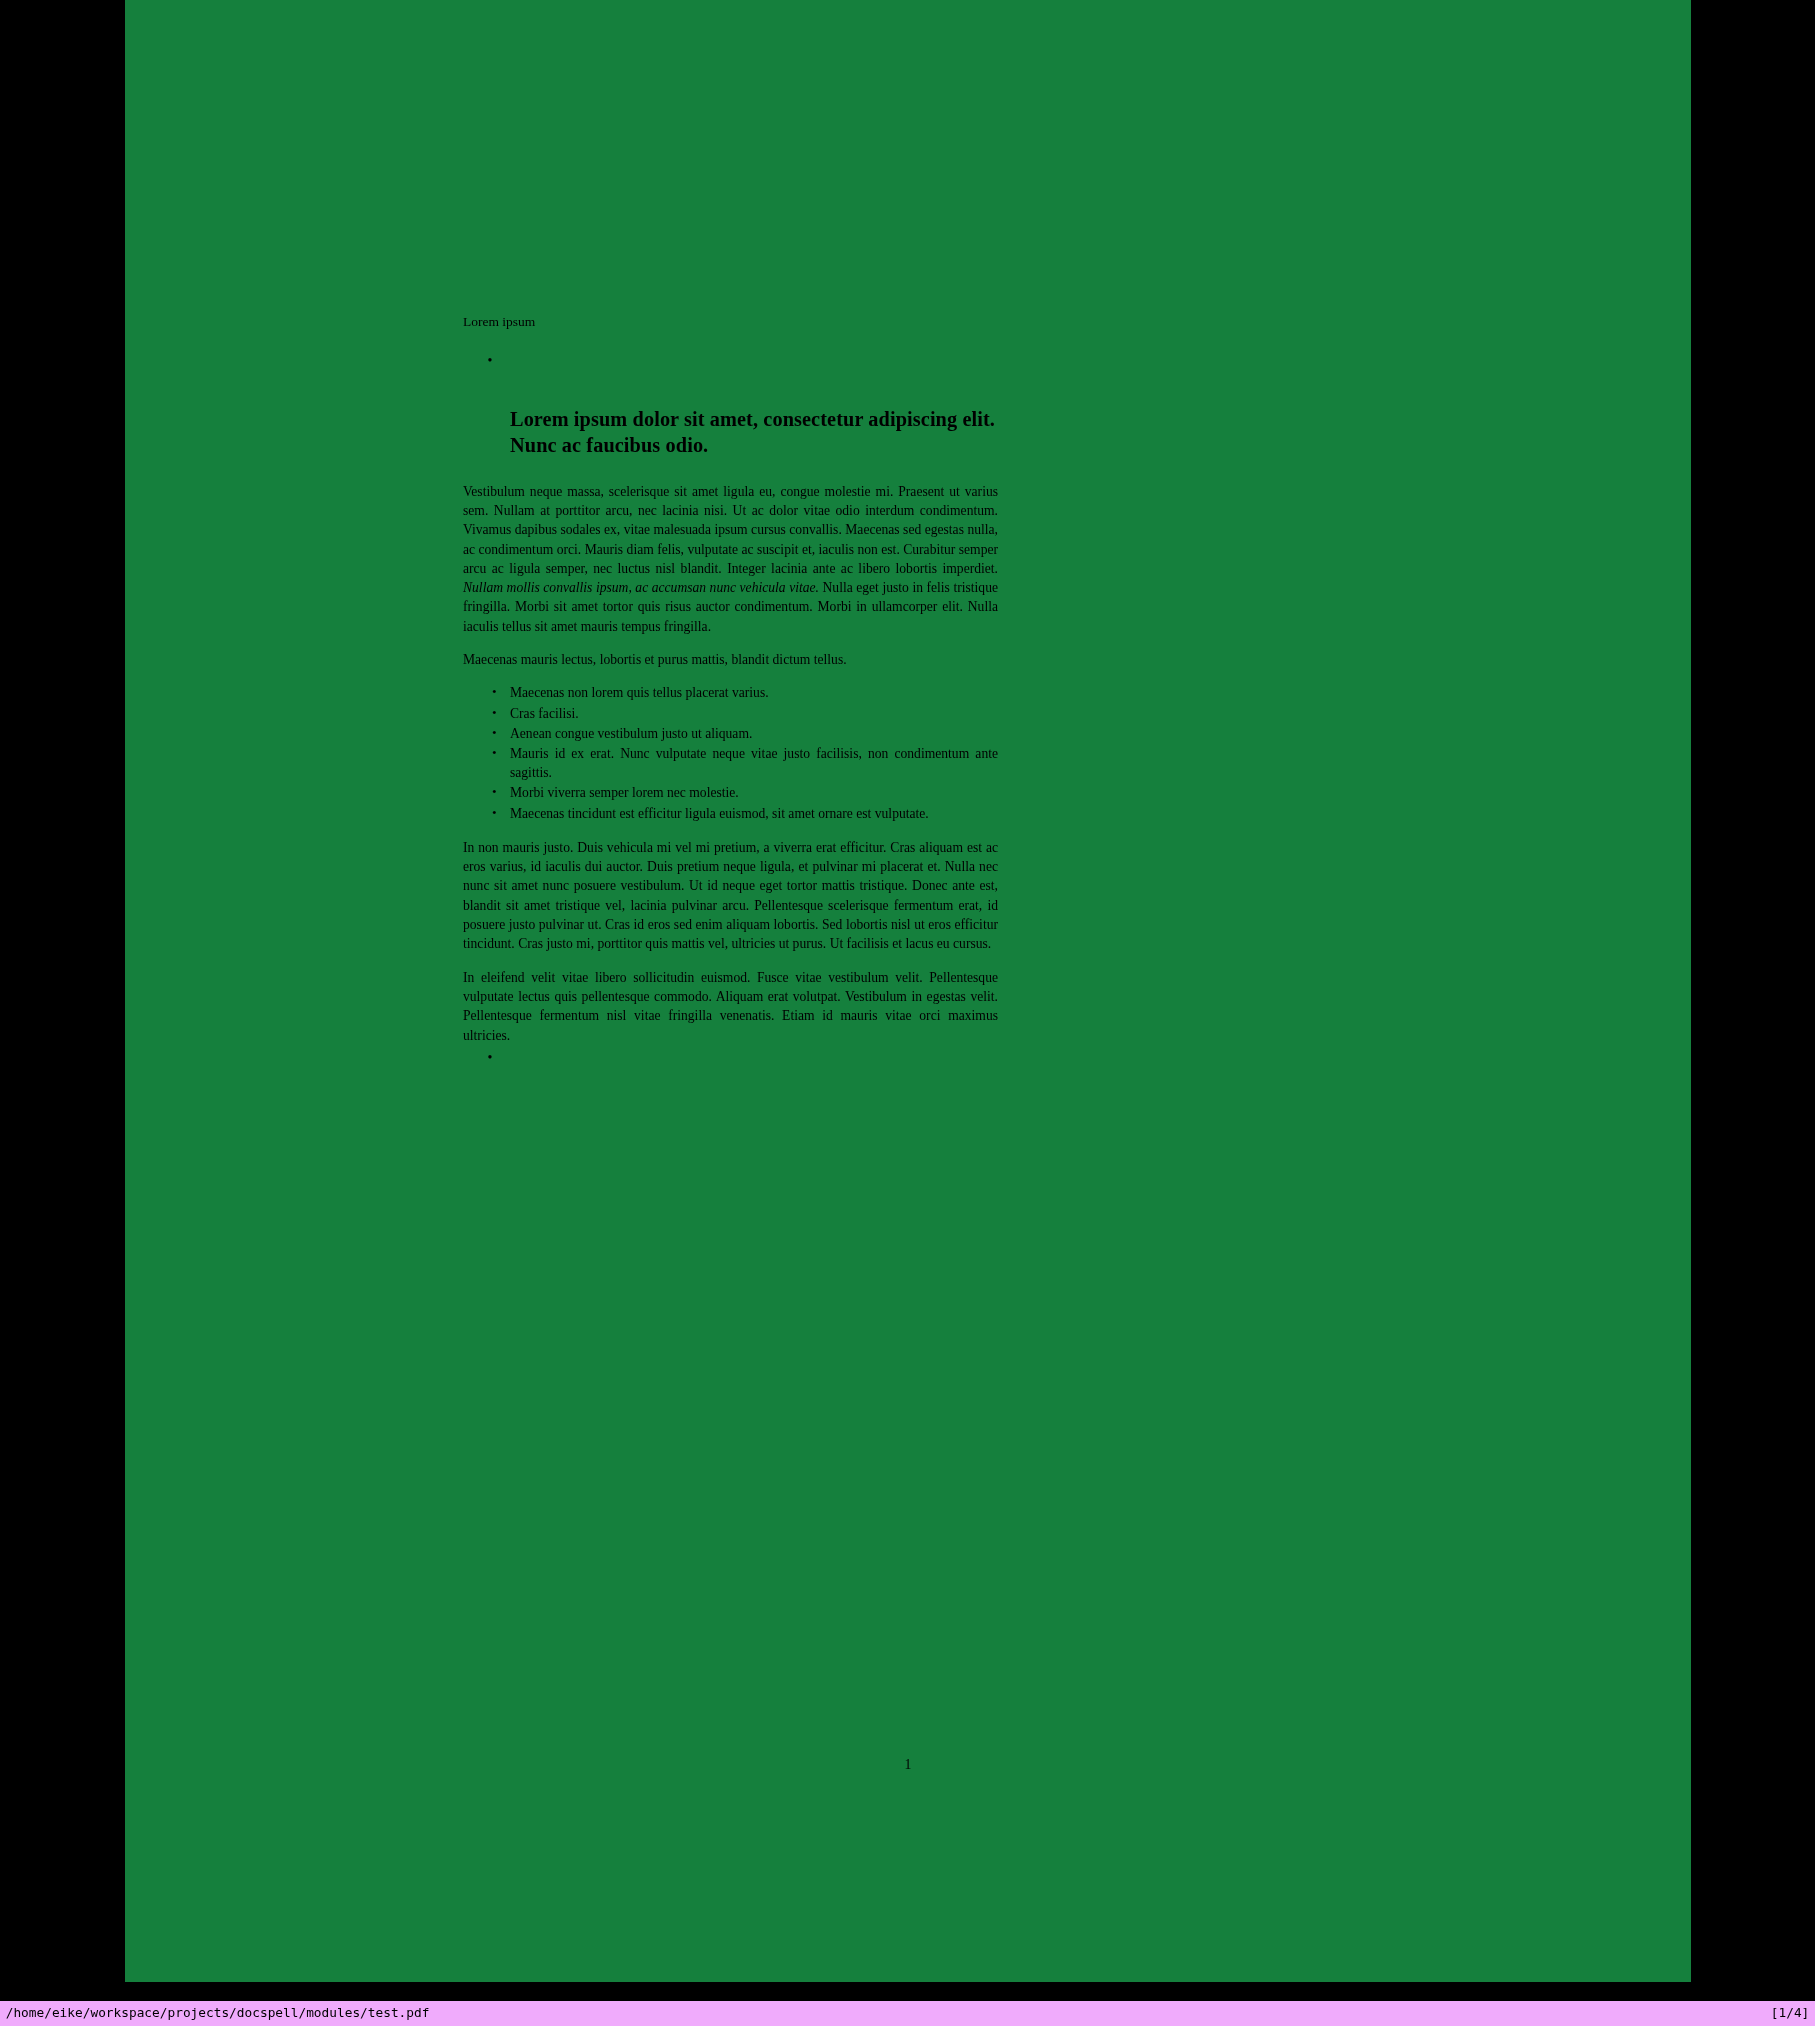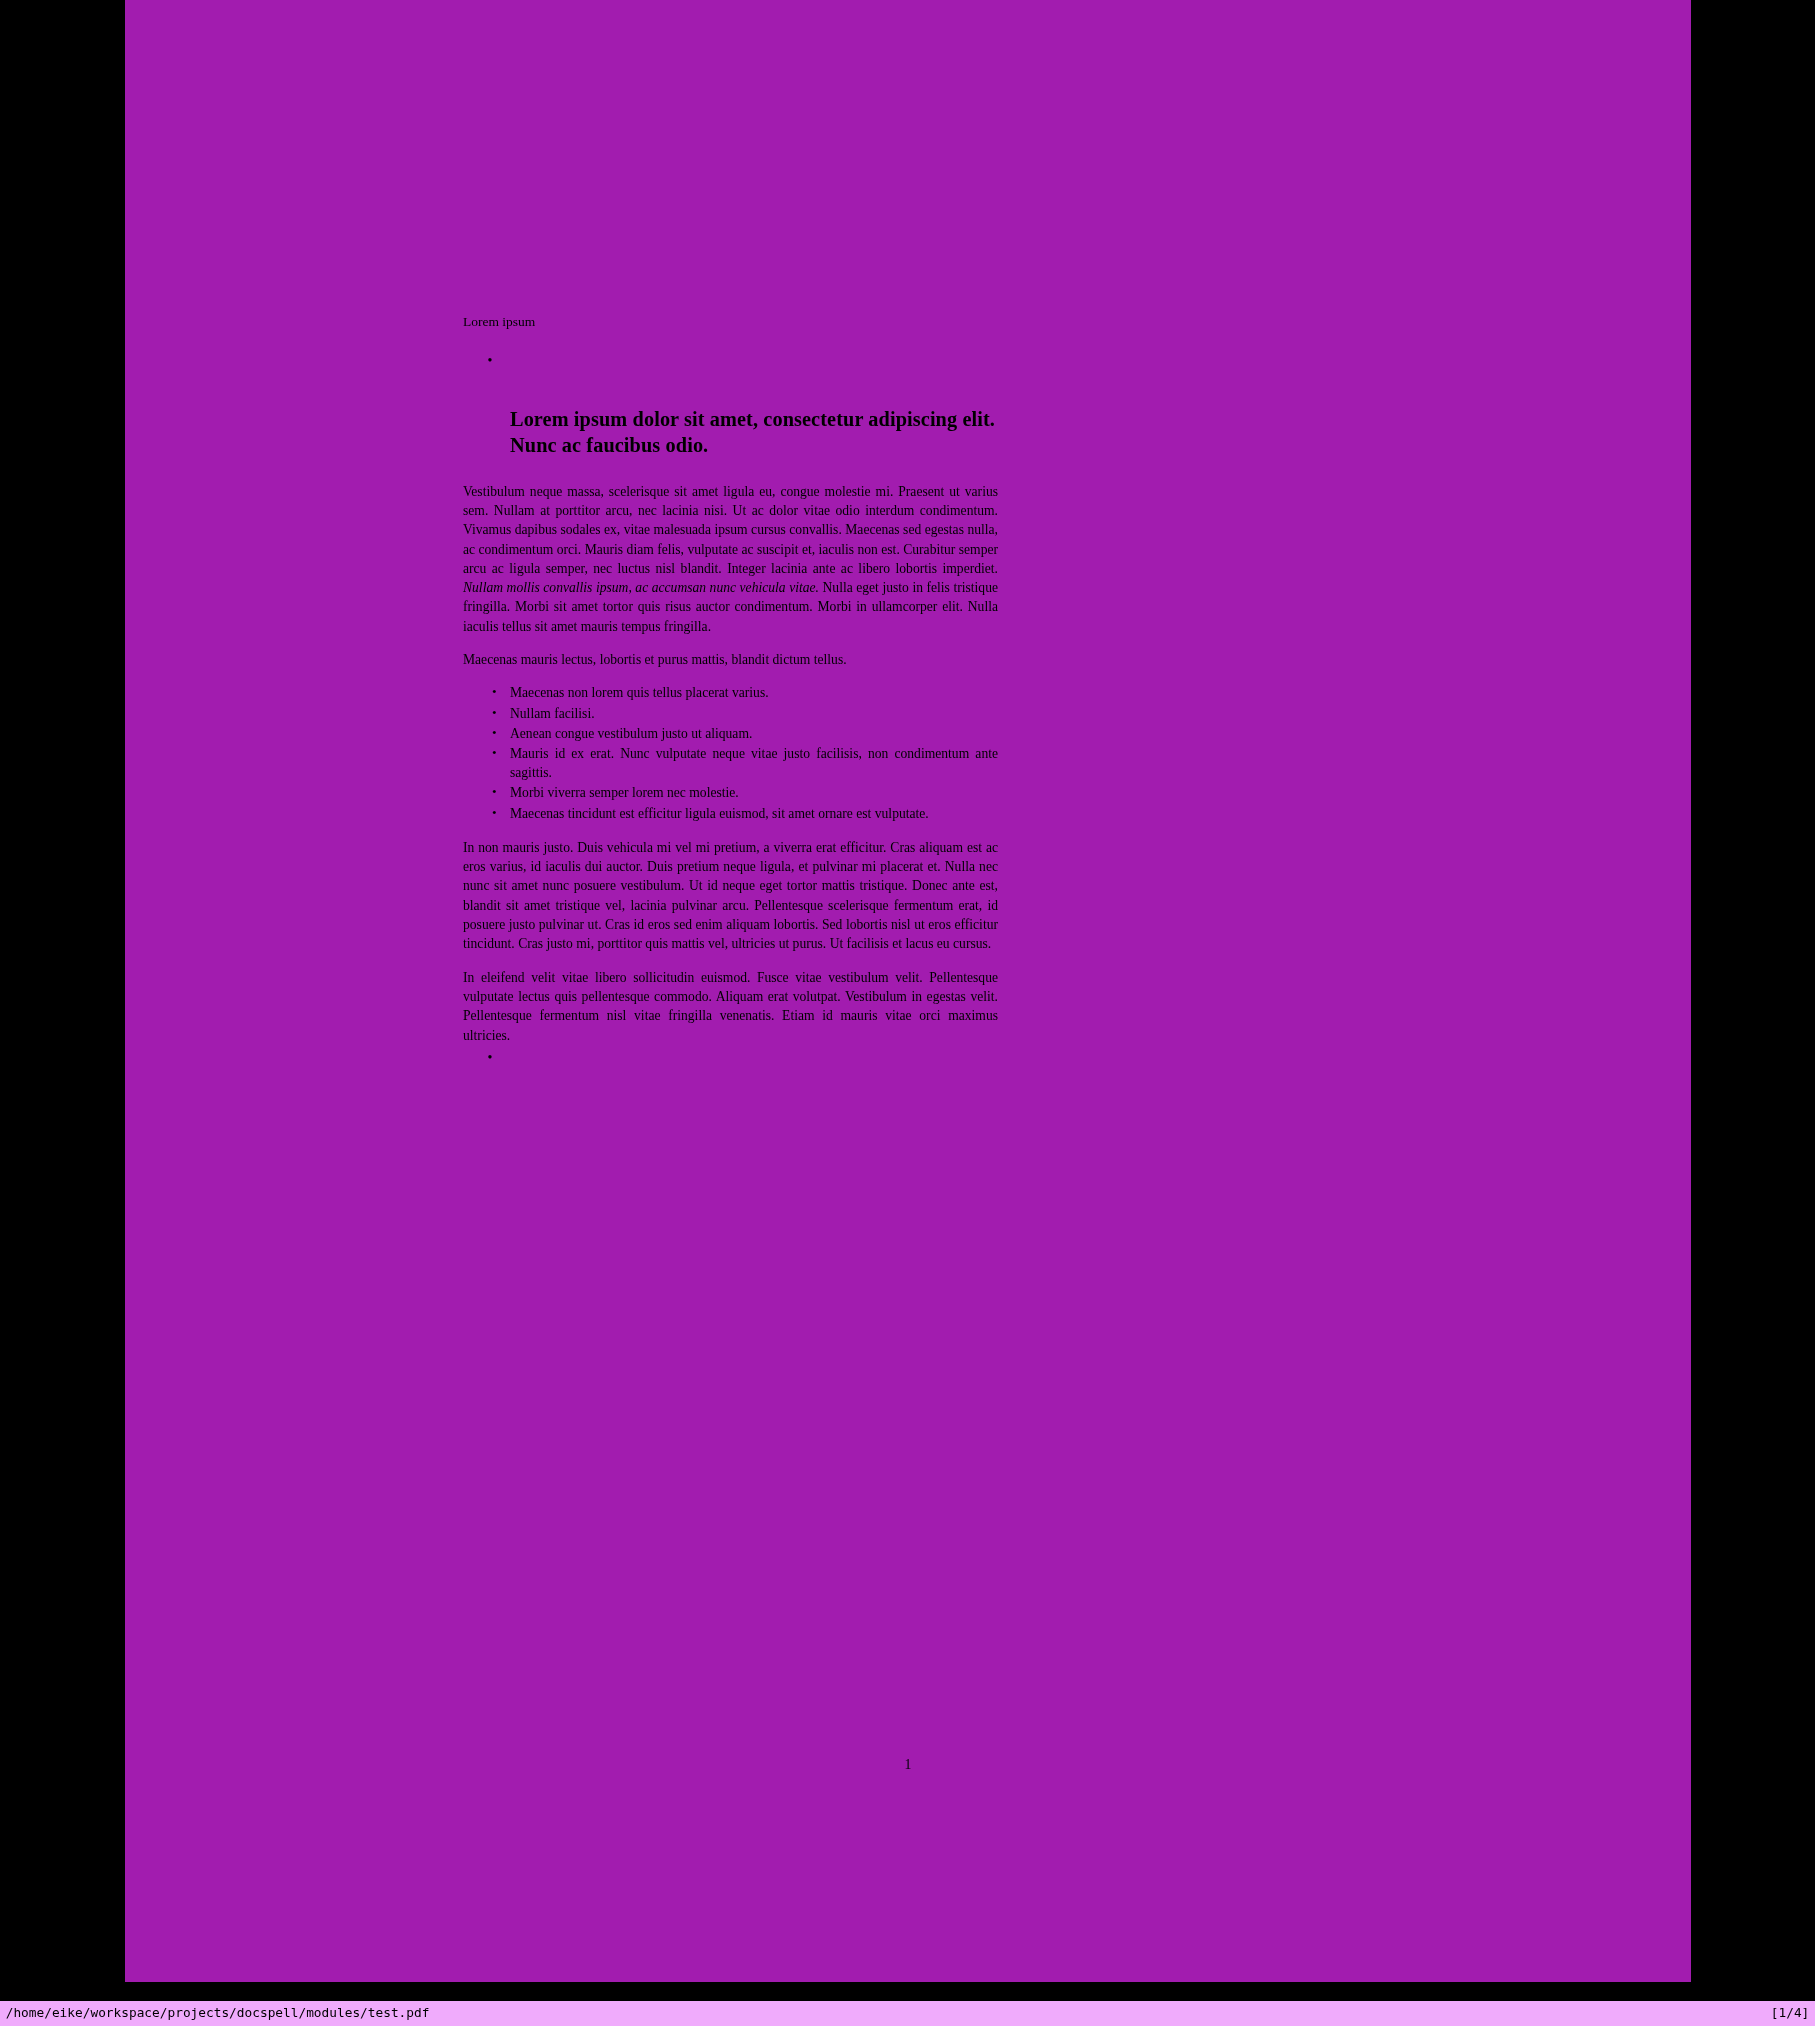--- a/index.html
+++ b/index.html
@@ -22,21 +22,21 @@
     height: 2026px;
     background: #000000;
   }
   
   .page {
     position: absolute;
     left: 125px;
     top: 0px;
     width: 1566px;
     height: 1982px;
-    background: #a21caf;
+    background: #15803d;
   }
   .page-inner {
     position: absolute;
     left: 0; top: 0;
     width: 100%;
     height: 100%;
   }
   
   .content {
     position: absolute;
@@ -163,21 +163,21 @@
         </ul>
 
         <h1 class="title">Lorem ipsum dolor sit amet, consectetur adipiscing elit.  Nunc ac faucibus odio.</h1>
 
         <p class="para"><span>Vestibulum neque massa, scelerisque sit amet ligula eu, congue molestie mi. Praesent ut varius sem. Nullam at porttitor arcu, nec lacinia nisi. Ut ac dolor vitae odio interdum condimentum. </span><span class="b">Vivamus dapibus sodales ex, vitae malesuada ipsum cursus convallis.  Maecenas sed egestas nulla, ac condimentum orci.</span><span> Mauris diam felis, vulputate ac suscipit et, iaculis non est. Curabitur semper arcu ac ligula semper, nec luctus nisl blandit. Integer lacinia ante ac libero lobortis imperdiet. </span><span class="i">Nullam mollis convallis ipsum, ac accumsan nunc vehicula vitae.</span><span> Nulla eget justo in felis tristique fringilla. Morbi sit amet tortor quis risus auctor condimentum. Morbi in ullamcorper elit. Nulla iaculis tellus sit amet mauris tempus fringilla.</span></p>
 
         <p class="para">Maecenas mauris lectus, lobortis et purus mattis, blandit dictum tellus.</p>
 
         <ul class="items">
           <li>Maecenas non lorem quis tellus placerat varius.</li>
-          <li>Nullam facilisi.</li>
+          <li>Cras facilisi.</li>
           <li>Aenean congue vestibulum justo ut aliquam.</li>
           <li>Mauris id ex erat. Nunc vulputate neque vitae justo facilisis, non condimentum ante sagittis.</li>
           <li>Morbi viverra semper lorem nec molestie.</li>
           <li>Maecenas tincidunt est efficitur ligula euismod, sit amet ornare est vulputate.</li>
         </ul>
 
         <p class="para">In non mauris justo. Duis vehicula mi vel mi pretium, a viverra erat efficitur. Cras aliquam est ac eros varius, id iaculis dui auctor. Duis pretium neque ligula, et pulvinar mi placerat et. Nulla nec nunc sit amet nunc posuere vestibulum. Ut id neque eget tortor mattis tristique. Donec ante est, blandit sit amet tristique vel, lacinia pulvinar arcu. Pellentesque scelerisque fermentum erat, id posuere justo pulvinar ut.  Cras id eros sed enim aliquam lobortis.  Sed lobortis nisl ut eros efficitur tincidunt. Cras justo mi, porttitor quis mattis vel, ultricies ut purus.  Ut facilisis et lacus eu cursus.</p>
 
         <p class="para">In eleifend velit vitae libero sollicitudin euismod. Fusce vitae vestibulum velit. Pellentesque vulputate lectus quis pellentesque commodo. Aliquam erat volutpat. Vestibulum in egestas velit. Pellentesque fermentum nisl vitae fringilla venenatis. Etiam id mauris vitae orci maximus ultricies.</p>
 

